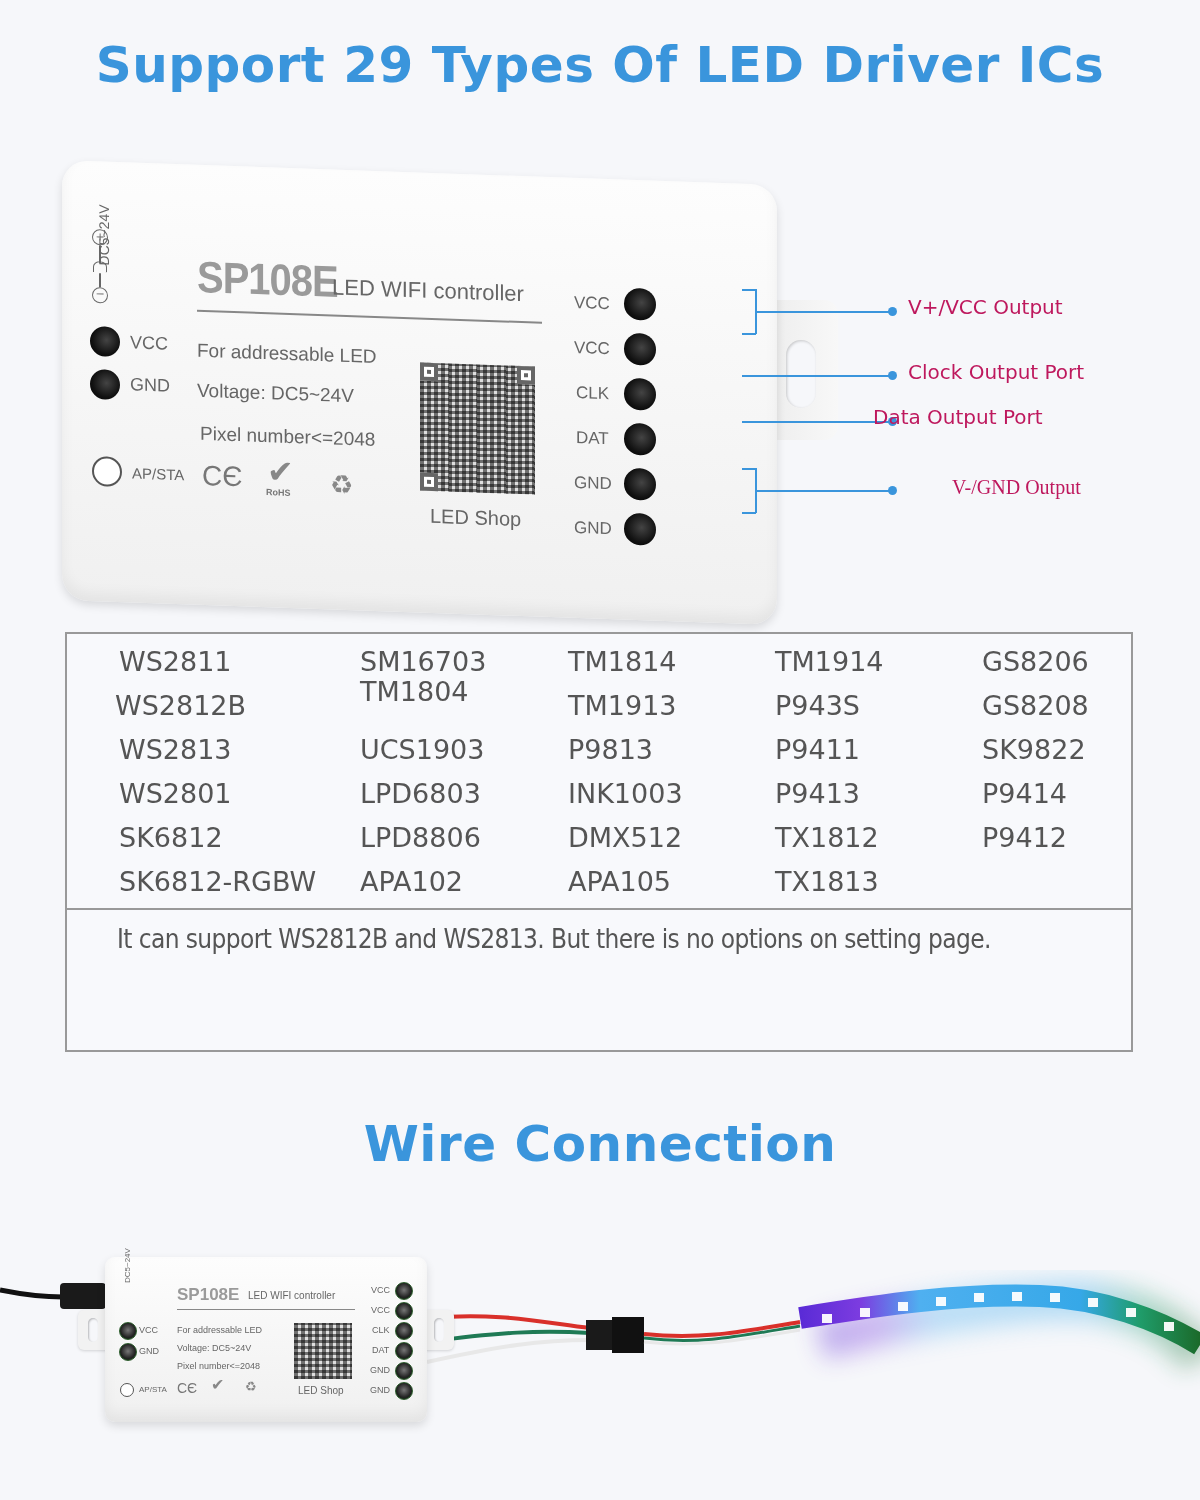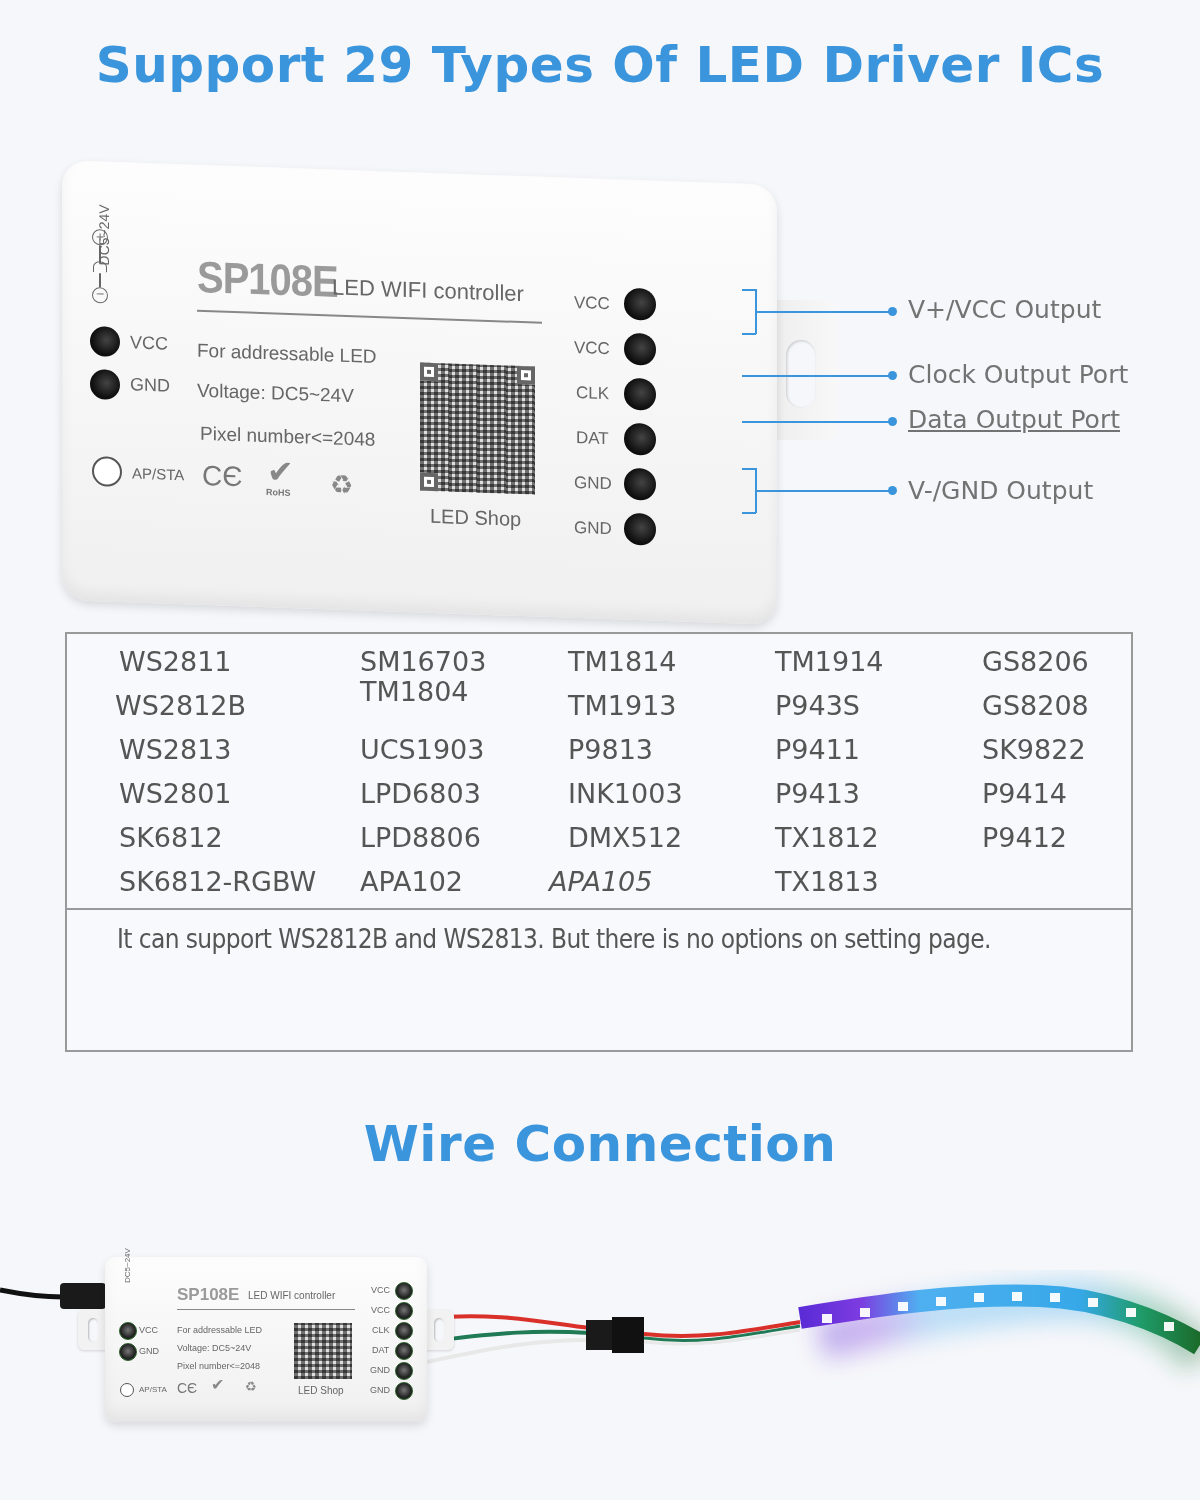--- a/index.html
+++ b/index.html
@@ -21,21 +21,21 @@
   .qr .corner{position:absolute;width:18px;height:18px;border:4px solid #666;background:#fff;box-sizing:border-box;}
   .qr .corner::after{content:"";position:absolute;left:3px;top:3px;width:4px;height:4px;background:#666;}
   .hr{position:absolute;height:2px;background:#888;}
 
   
   #sideports{position:absolute;left:715px;top:240px;width:60px;height:300px;background:linear-gradient(90deg,#f2f2f2,#e4e4e4);border-radius:0 14px 14px 0;}
   .sidehole{position:absolute;width:16px;height:32px;border-radius:50%;background:radial-gradient(circle at 45% 50%,#222 0%,#555 40%,#ddd 90%);}
   #bracket{position:absolute;left:760px;top:300px;width:78px;height:140px;background:linear-gradient(90deg,#ececec,#f8f8f8);border-radius:0 14px 14px 0;}
   #bracket .slot{position:absolute;left:26px;top:40px;width:30px;height:68px;border-radius:15px;background:#f6f7fa;box-shadow:inset 1px 1px 3px rgba(0,0,0,0.2);}
 
-  .callout{position:absolute;font-size:25px;color:#737373;font-family:"DejaVu Sans",sans-serif;}
+  .callout{position:absolute;font-size:20px;color:#be185d;font-family:"DejaVu Sans",sans-serif;}
   .line{position:absolute;background:#3a95dc;}
   .dot{position:absolute;width:9px;height:9px;border-radius:50%;background:#3a95dc;}
 
   
   #ictable{position:absolute;left:65px;top:632px;width:1068px;height:420px;border:2px solid #999;box-sizing:border-box;background:#f8f9fc;}
   #ictable .divider{position:absolute;left:0;right:0;top:274px;height:2px;background:#999;}
   .ic{position:absolute;font-size:27px;color:#555;font-family:"DejaVu Sans",sans-serif;}
   #note{position:absolute;left:50px;top:283px;width:1000px;font-size:26px;line-height:44px;color:#555;font-family:"DejaVu Sans Condensed","DejaVu Sans",sans-serif;letter-spacing:-0.6px;}
 
   
@@ -122,28 +122,28 @@
 <div class="line" style="left:755px;top:311px;width:135px;height:1.5px;"></div>
 <div class="dot" style="left:888px;top:307px;"></div>
 <div class="callout" style="left:908px;top:295px;">V+/VCC Output</div>
 
 <div class="line" style="left:742px;top:375px;width:148px;height:1.5px;"></div>
 <div class="dot" style="left:888px;top:371px;"></div>
 <div class="callout" style="left:908px;top:360px;">Clock Output Port</div>
 
 <div class="line" style="left:742px;top:421px;width:148px;height:1.5px;"></div>
 <div class="dot" style="left:888px;top:417px;"></div>
-<div class="callout" style="left:908px;top:405px;text-decoration:underline;">Data Output Port</div>
+<div class="callout" style="left:873px;top:405px;">Data Output Port</div>
 
 <div class="line" style="left:742px;top:468px;width:14px;height:1.5px;"></div>
 <div class="line" style="left:742px;top:512px;width:14px;height:1.5px;"></div>
 <div class="line" style="left:755px;top:468px;width:1.5px;height:45px;"></div>
 <div class="line" style="left:755px;top:490px;width:135px;height:1.5px;"></div>
 <div class="dot" style="left:888px;top:486px;"></div>
-<div class="callout" style="left:908px;top:476px;">V-/GND Output</div>
+<div class="callout" style="left:952px;top:476px;font-family:Liberation Serif, serif;">V-/GND Output</div>
 
 <div id="ictable">
 
   <div class="ic" style="left:52px;top:12px;">WS2811</div>
   <div class="ic" style="left:48px;top:56px;">WS2812B</div>
   <div class="ic" style="left:52px;top:100px;">WS2813</div>
   <div class="ic" style="left:52px;top:144px;">WS2801</div>
   <div class="ic" style="left:52px;top:188px;">SK6812</div>
   <div class="ic" style="left:52px;top:232px;">SK6812-RGBW</div>
 
@@ -152,21 +152,21 @@
   <div class="ic" style="left:293px;top:100px;">UCS1903</div>
   <div class="ic" style="left:293px;top:144px;">LPD6803</div>
   <div class="ic" style="left:293px;top:188px;">LPD8806</div>
   <div class="ic" style="left:293px;top:232px;">APA102</div>
 
   <div class="ic" style="left:501px;top:12px;text-align:center;">TM1814</div>
   <div class="ic" style="left:501px;top:56px;">TM1913</div>
   <div class="ic" style="left:501px;top:100px;">P9813</div>
   <div class="ic" style="left:501px;top:144px;">INK1003</div>
   <div class="ic" style="left:501px;top:188px;">DMX512</div>
-  <div class="ic" style="left:482px;top:232px;font-style:italic;">APA105</div>
+  <div class="ic" style="left:501px;top:232px;">APA105</div>
 
   <div class="ic" style="left:708px;top:12px;">TM1914</div>
   <div class="ic" style="left:708px;top:56px;">P943S</div>
   <div class="ic" style="left:708px;top:100px;text-align:right;">P9411</div>
   <div class="ic" style="left:708px;top:144px;">P9413</div>
   <div class="ic" style="left:708px;top:188px;">TX1812</div>
   <div class="ic" style="left:708px;top:232px;">TX1813</div>
 
   <div class="ic" style="left:915px;top:12px;">GS8206</div>
   <div class="ic" style="left:915px;top:56px;">GS8208</div>

